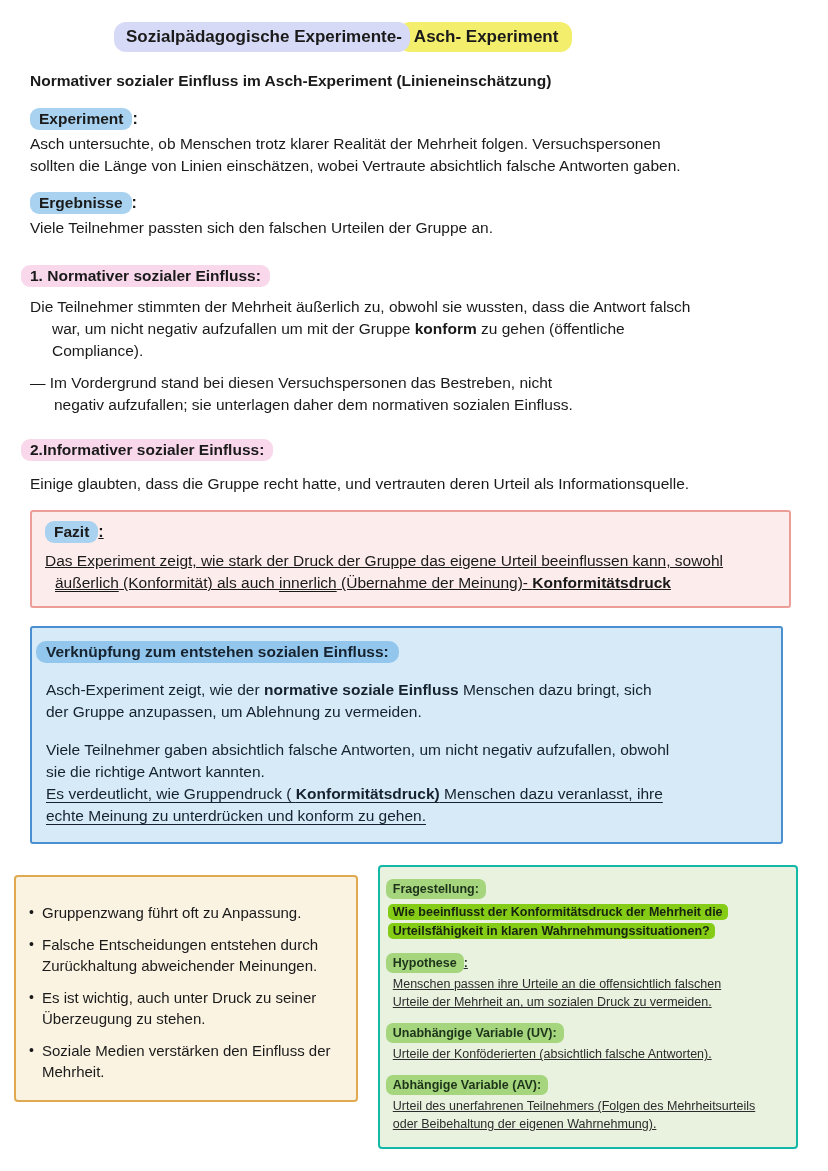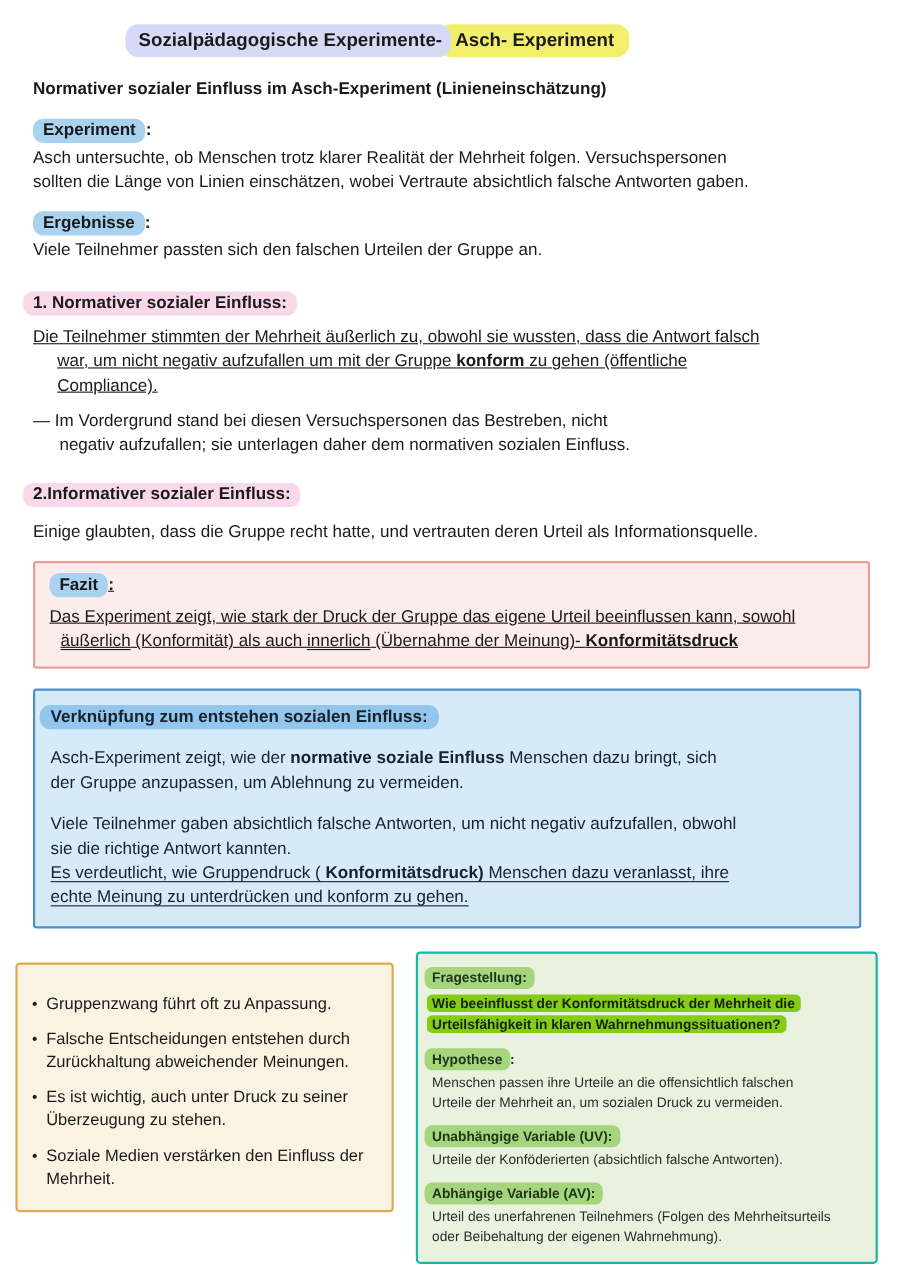--- a/index.html
+++ b/index.html
@@ -22,21 +22,21 @@
     border-radius:12px; position:relative; z-index:2;
   }
   .hl-yellow {
     display:inline-block; background:#f3ee6b; padding:5px 14px 5px 16px;
     border-radius:12px; margin-left:-12px; position:relative; z-index:1;
   }
   .subtitle { margin-top:20px; font-size:15.5px; font-weight:bold; }
 
   
   .body { font-size:15.5px; line-height:22px; }
-  .hang-lg { padding-left:22px; text-indent:-22px;text-decoration:underline; }
+  .hang-lg { padding-left:22px; text-indent:-22px; }
   .hang-md { padding-left:24px; text-indent:-24px; }
   .hang-sm { padding-left:10px; text-indent:-10px; }
   .u { text-decoration:underline; text-underline-offset:2.5px; }
 
   
   .lbl { display:inline-block; font-weight:bold; font-size:15.5px;
          padding:2px 9px; border-radius:9px; }
   .lbl-blue { background:#a8d2ef; }
   .colon { font-weight:bold; }
 
@@ -89,21 +89,21 @@
     width:428px; margin-left:20px;
     border:2px solid #14b8a6; background:#e9f2df; border-radius:4px;
     padding:12px 13px 14px;
     font-size:12.5px; line-height:18px; color:#2c2c2c;
   }
   .lbl-green { display:inline-block; background:#a5d57d; color:#1d331a;
                font-weight:bold; font-size:12.5px; padding:1px 7px;
                border-radius:7px; margin-left:-7px; }
   .g-colon { font-weight:bold; color:#1d331a; }
   .g-text { margin-top:2px; }
-  .g-sec { margin-top:12px; }
+  .g-sec { margin-top:12px;text-decoration:underline; }
   .g-question { margin-top:4px; margin-left:-5px; font-weight:bold; color:#17230f;
                 font-size:12.5px; line-height:19px; }
   .hl-palegreen { background:#84cc16; padding:1px 5px; border-radius:5px;
                   -webkit-box-decoration-break:clone; box-decoration-break:clone; }
 </style>
 </head>
 <body>
 
 <div class="page">
 

